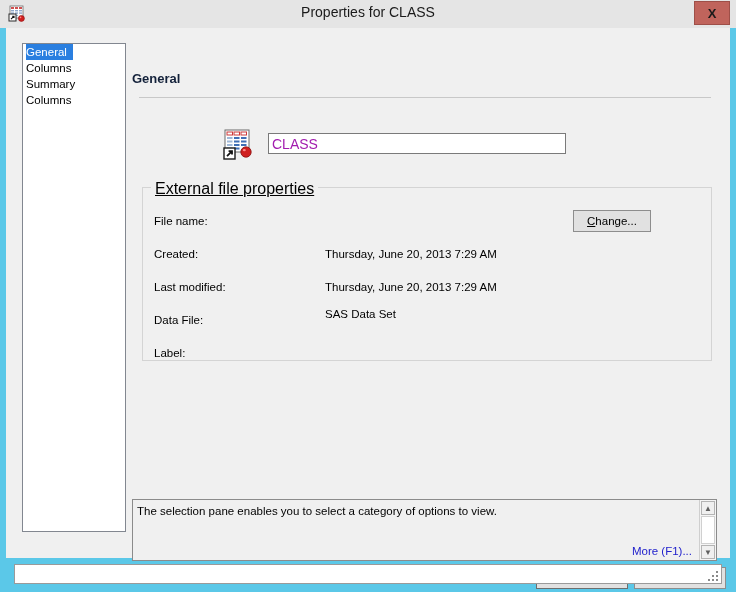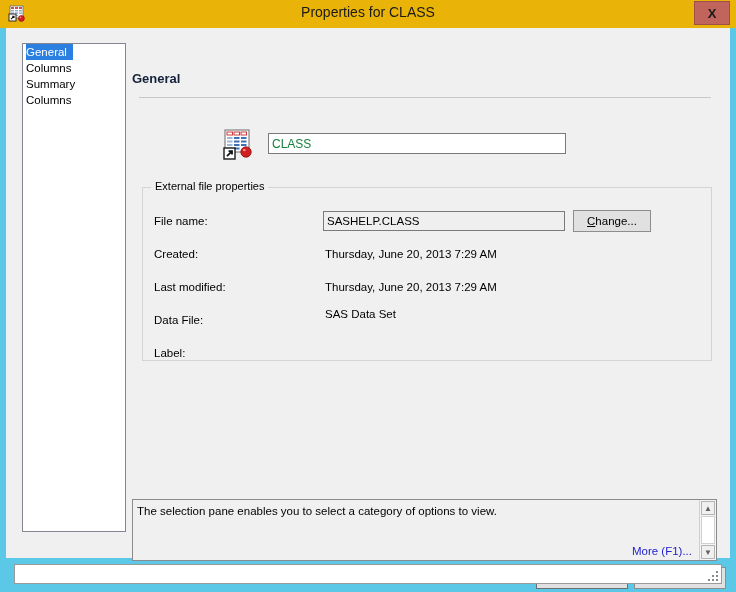--- a/index.html
+++ b/index.html
@@ -25,21 +25,21 @@
     box-sizing: border-box;
     background: #5bc8e8;
     border: 0;
   }
 
   #titlebar {
     position: absolute;
     left: 0; top: 0;
     width: 736px;
     height: 28px;
-    background: #eab308;
+    background: #e5e5e5;
   }
   #title-icon {
     position: absolute;
     left: 8px; top: 5px;
     width: 18px; height: 18px;
   }
   #title-text {
     position: absolute;
     left: 0; top: 4px;
     width: 736px;
@@ -134,42 +134,43 @@
   }
   #name-field {
     position: absolute;
     left: 136px; top: 90px;
     width: 298px;
     height: 21px;
     background: #ffffff;
     border: 1px solid #7a7a7a;
     box-sizing: border-box;
     font-family: "Liberation Sans", sans-serif;
-    font-size: 12px;
-    color: #15803d;
+    font-size: 14px;
+    color: #a21caf;
     padding: 4px 3px;
     outline: none;
   }
 
   
   #group-box {
     position: absolute;
     left: 10px; top: 144px;
     width: 570px;
     height: 174px;
     border: 1px solid #d4d4d4;
     box-sizing: border-box;
   }
   #group-legend {
     position: absolute;
     left: 19px; top: 137px;
     background: #f0f0f0;
     padding: 0 4px;
-    font-size: 11px;
-    color: #000;
+    font-size: 16px;
+    color: #000;
+    text-decoration: underline;
   }
 
   .prop-label {
     position: absolute;
     left: 22px;
     font-size: 11.5px;
     color: #000;
     white-space: nowrap;
   }
   .prop-value {
@@ -387,21 +388,20 @@
           <ellipse cx="22.3" cy="22.2" rx="1.5" ry="1.1" fill="#ff9d9d" opacity="0.85"></ellipse>
         </svg>
       </div>
 
       <input id="name-field" type="text" value="CLASS" style="">
 
       <div id="group-box"></div>
       <div id="group-legend">External file properties</div>
 
       <div class="prop-label" style="top:172px;">File name:</div>
-      <div id="filename-box">SASHELP.CLASS</div>
       <div id="change-button">
           <span><u>C</u>hange...</span>
         </div>
 
       <div class="prop-label" style="top:205px;">Created:</div>
       <div class="prop-value" style="top:205px;">Thursday, June 20, 2013 7:29 AM</div>
 
       <div class="prop-label" style="top:238px;">Last modified:</div>
       <div class="prop-value" style="top:238px;">Thursday, June 20, 2013 7:29 AM</div>
 

